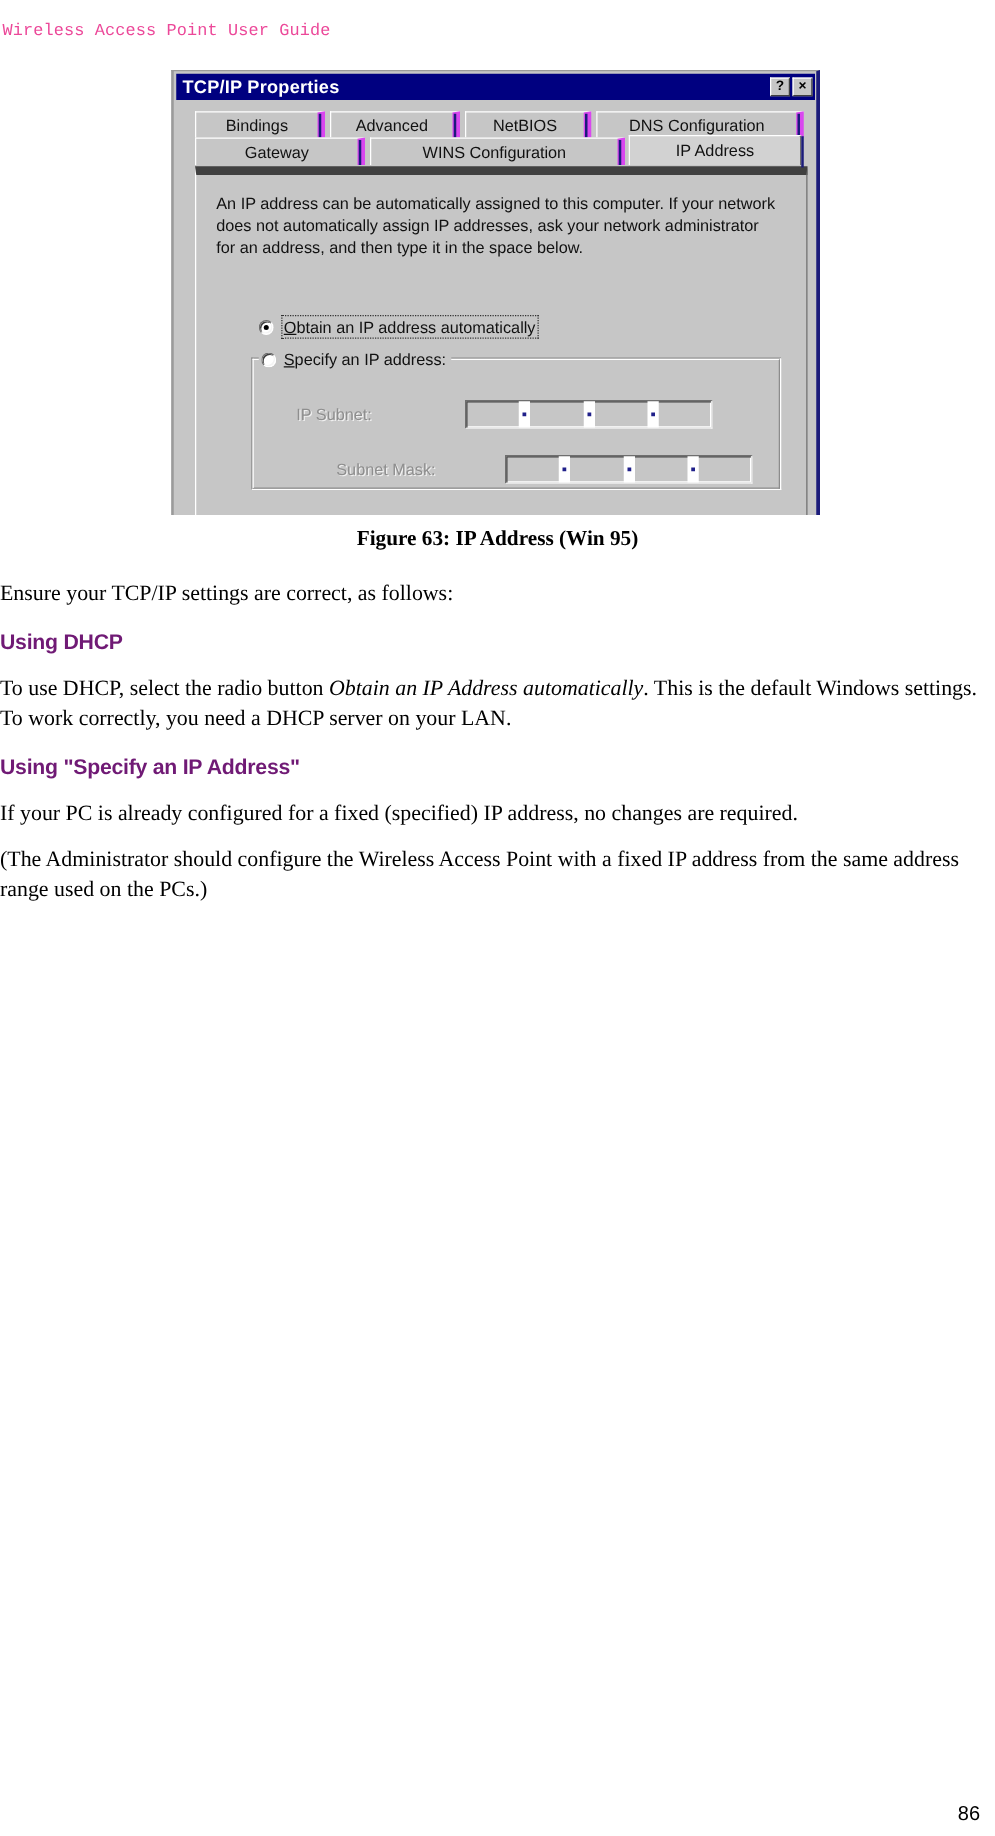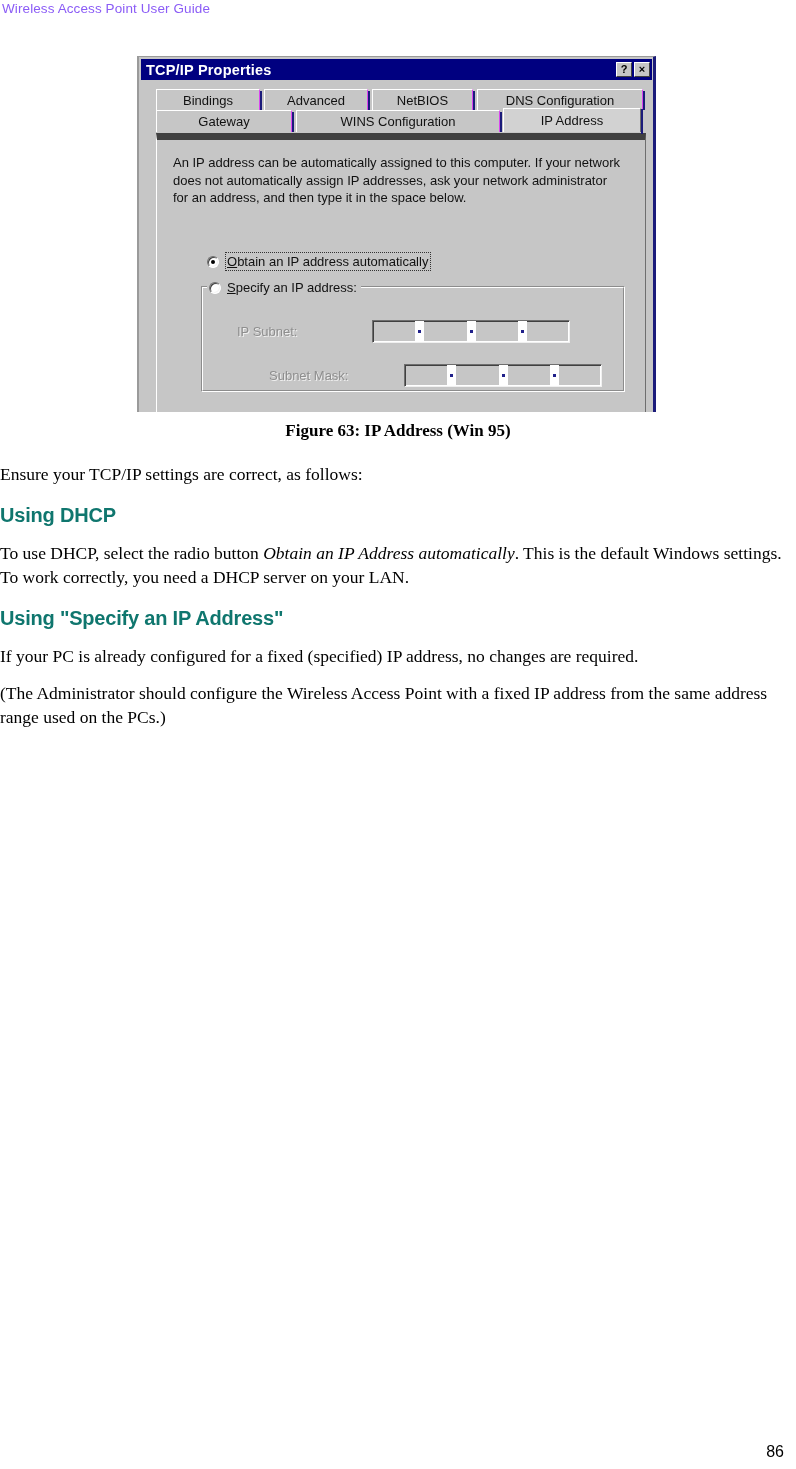--- a/index.html
+++ b/index.html
@@ -12,26 +12,26 @@
     height: 1469px;
     position: relative;
     font-family: "Liberation Serif", serif;
     color: #000000;
     overflow: hidden;
   }
 
   
   .page-header {
     position: absolute;
-    top: 1px;
+    top: 18px;
     left: 2px;
-    font-family: Liberation Sans, sans-serif;
+    font-family: Liberation Mono, monospace;
     font-size: 13.5px;
     letter-spacing: 0.1px;
-    color: #8b5cf6;
+    color: #ec4899;
     white-space: nowrap;
   }
 
   
   .figure-wrap {
     position: absolute;
     top: 56px;
     left: 137px;
     width: 519px;
     height: 356px;
@@ -92,21 +92,21 @@
   .tabrow {
     display: flex;
     height: 22px;
     align-items: flex-end;
   }
   .tab {
     height: 21px;
     background: #c6c6c6;
     border-left: 1px solid #ffffff;
     border-top: 1px solid #ffffff;
-    border-right: 1px solid #d946ef;
+    border-right: 6px solid #d946ef;
     font-family: "Liberation Sans", sans-serif;
     font-size: 13px;
     color: #111111;
     display: flex;
     align-items: center;
     justify-content: center;
     box-sizing: border-box;
     position: relative;
   }
   .tab::after {
@@ -292,25 +292,25 @@
     font-family: "Liberation Serif", serif;
     font-size: 17.5px;
     line-height: 24px;
     margin: 0 0 18px 0;
     color: #000000;
   }
   .para.tight { margin-bottom: 13px; }
   .para i { font-style: italic; }
   h2.sub {
     font-family: "Liberation Sans", sans-serif;
-    font-size: 20px;
+    font-size: 17px;
     font-weight: bold;
     letter-spacing: -0.2px;
     margin: 16px 0 14px 0;
-    color: #0f766e;
+    color: #701a75;
   }
   .gap-before { margin-top: 26px; }
 
   
   .page-number {
     position: absolute;
     right: 12px;
     bottom: 8px;
     font-family: "Liberation Sans", sans-serif;
     font-size: 16px;

